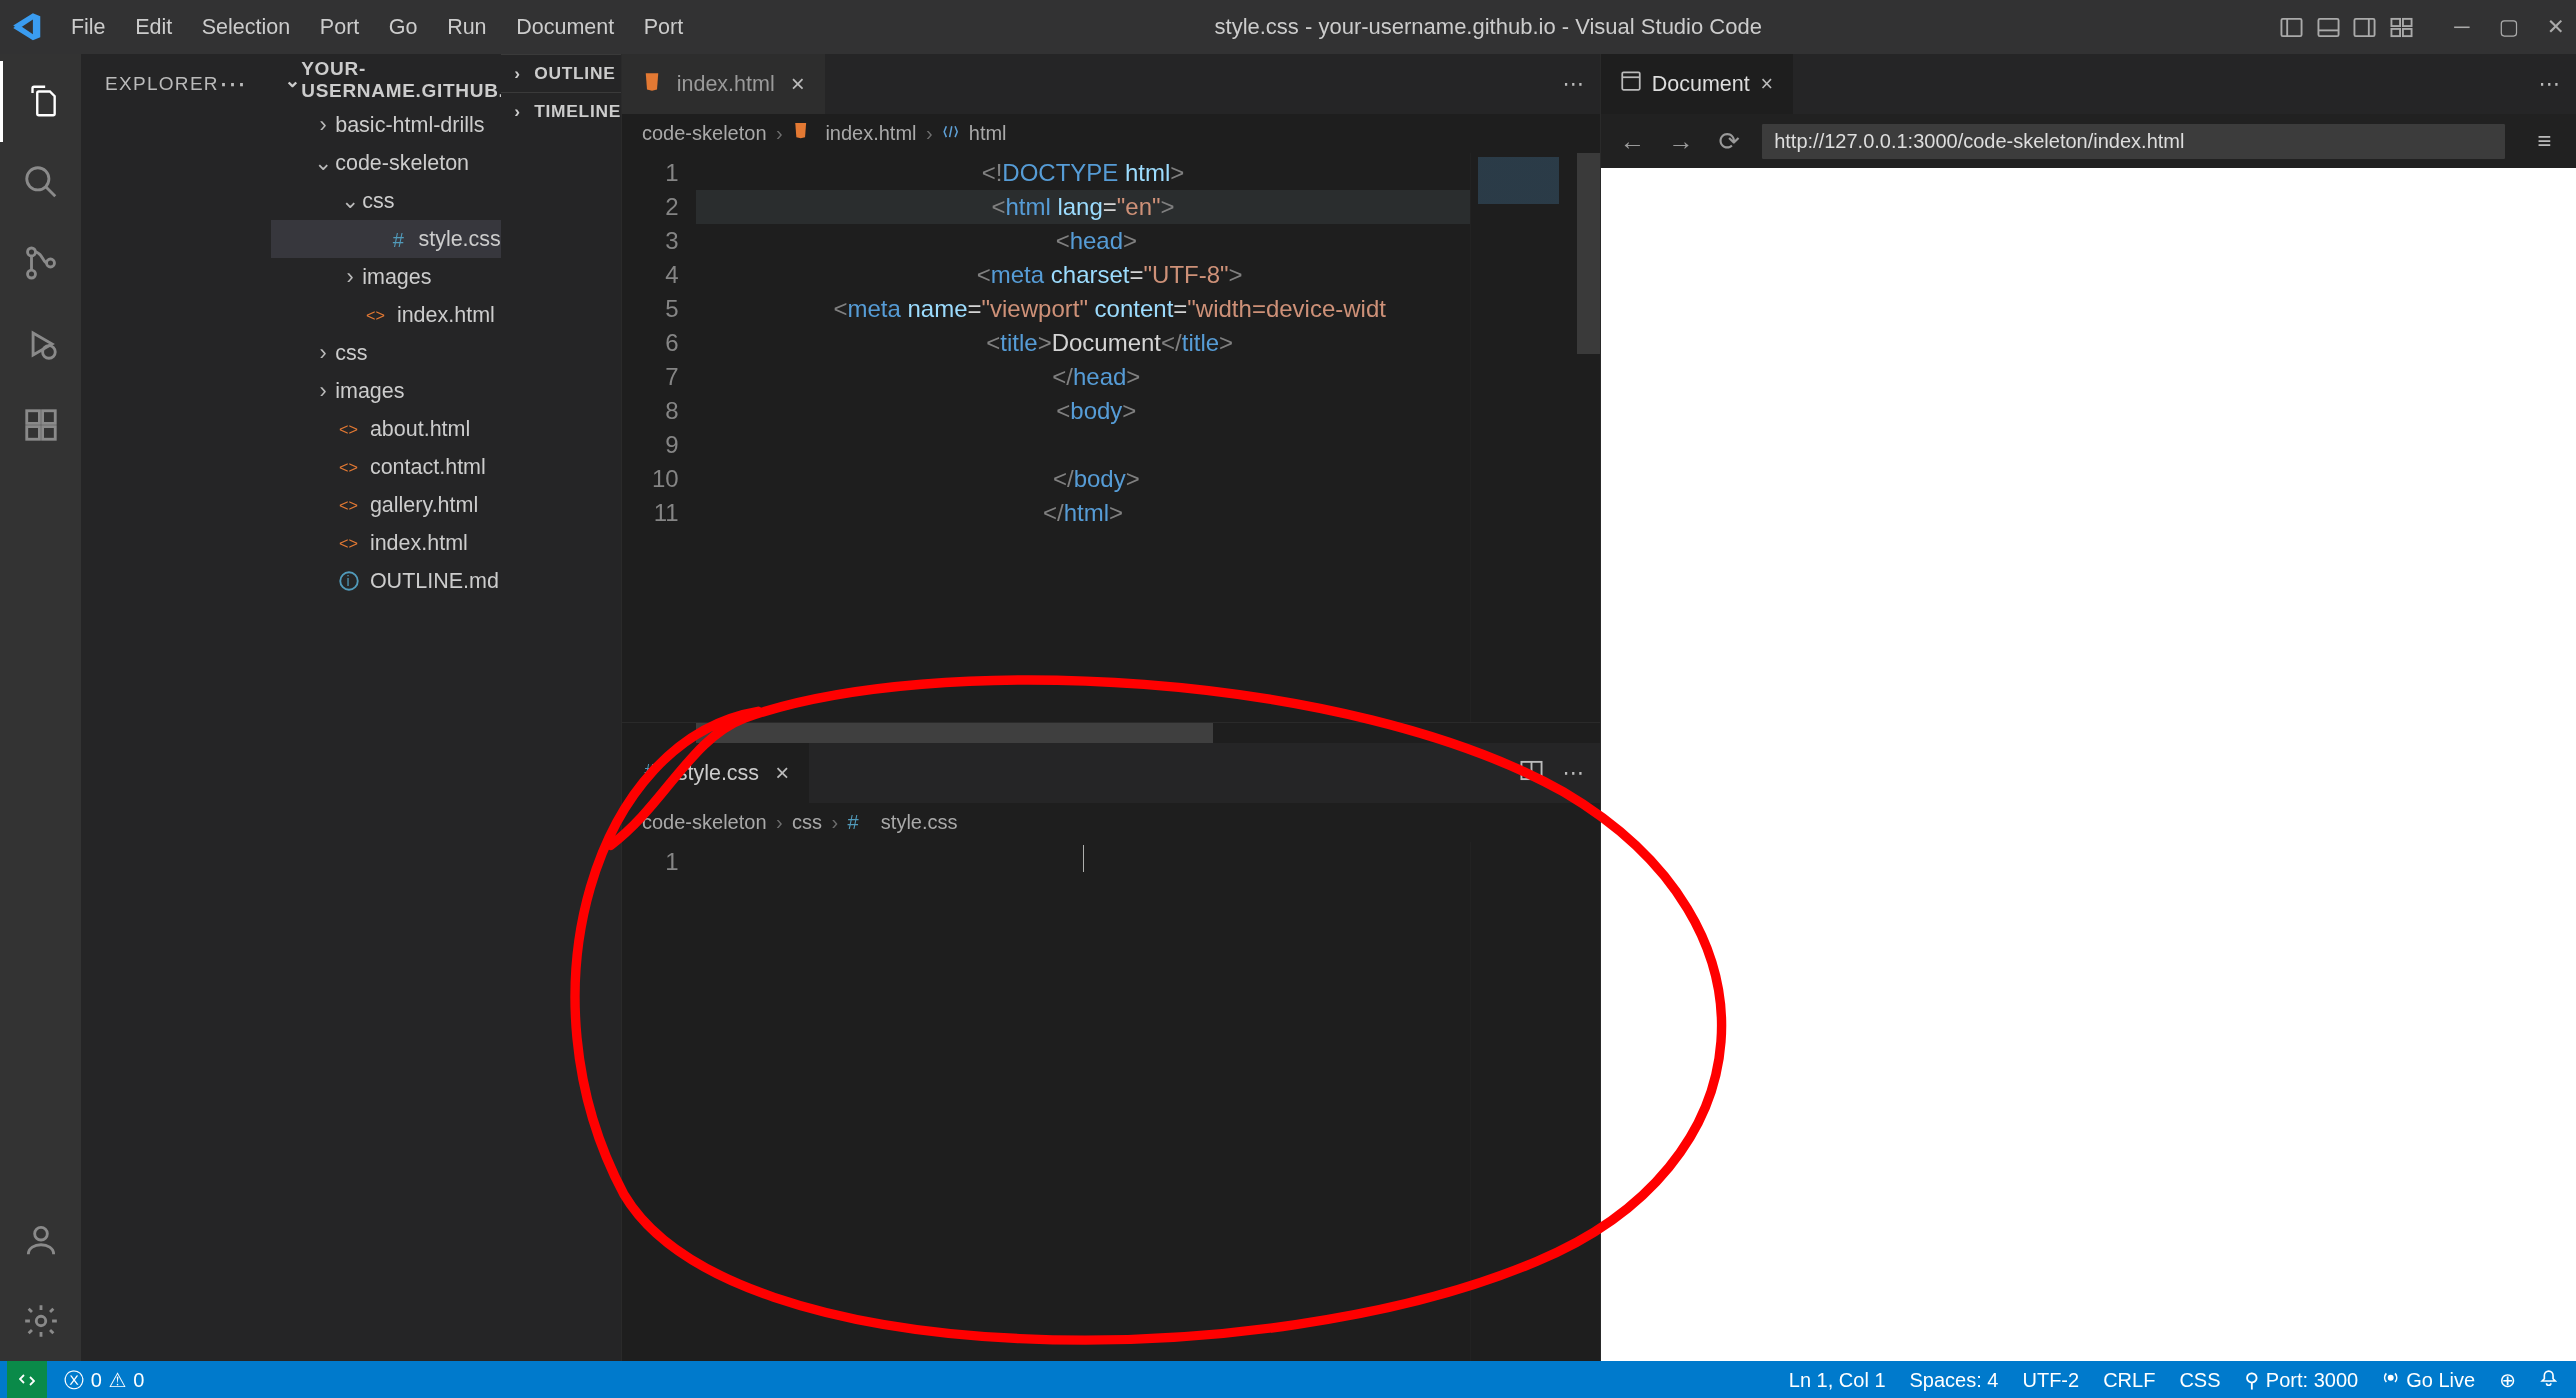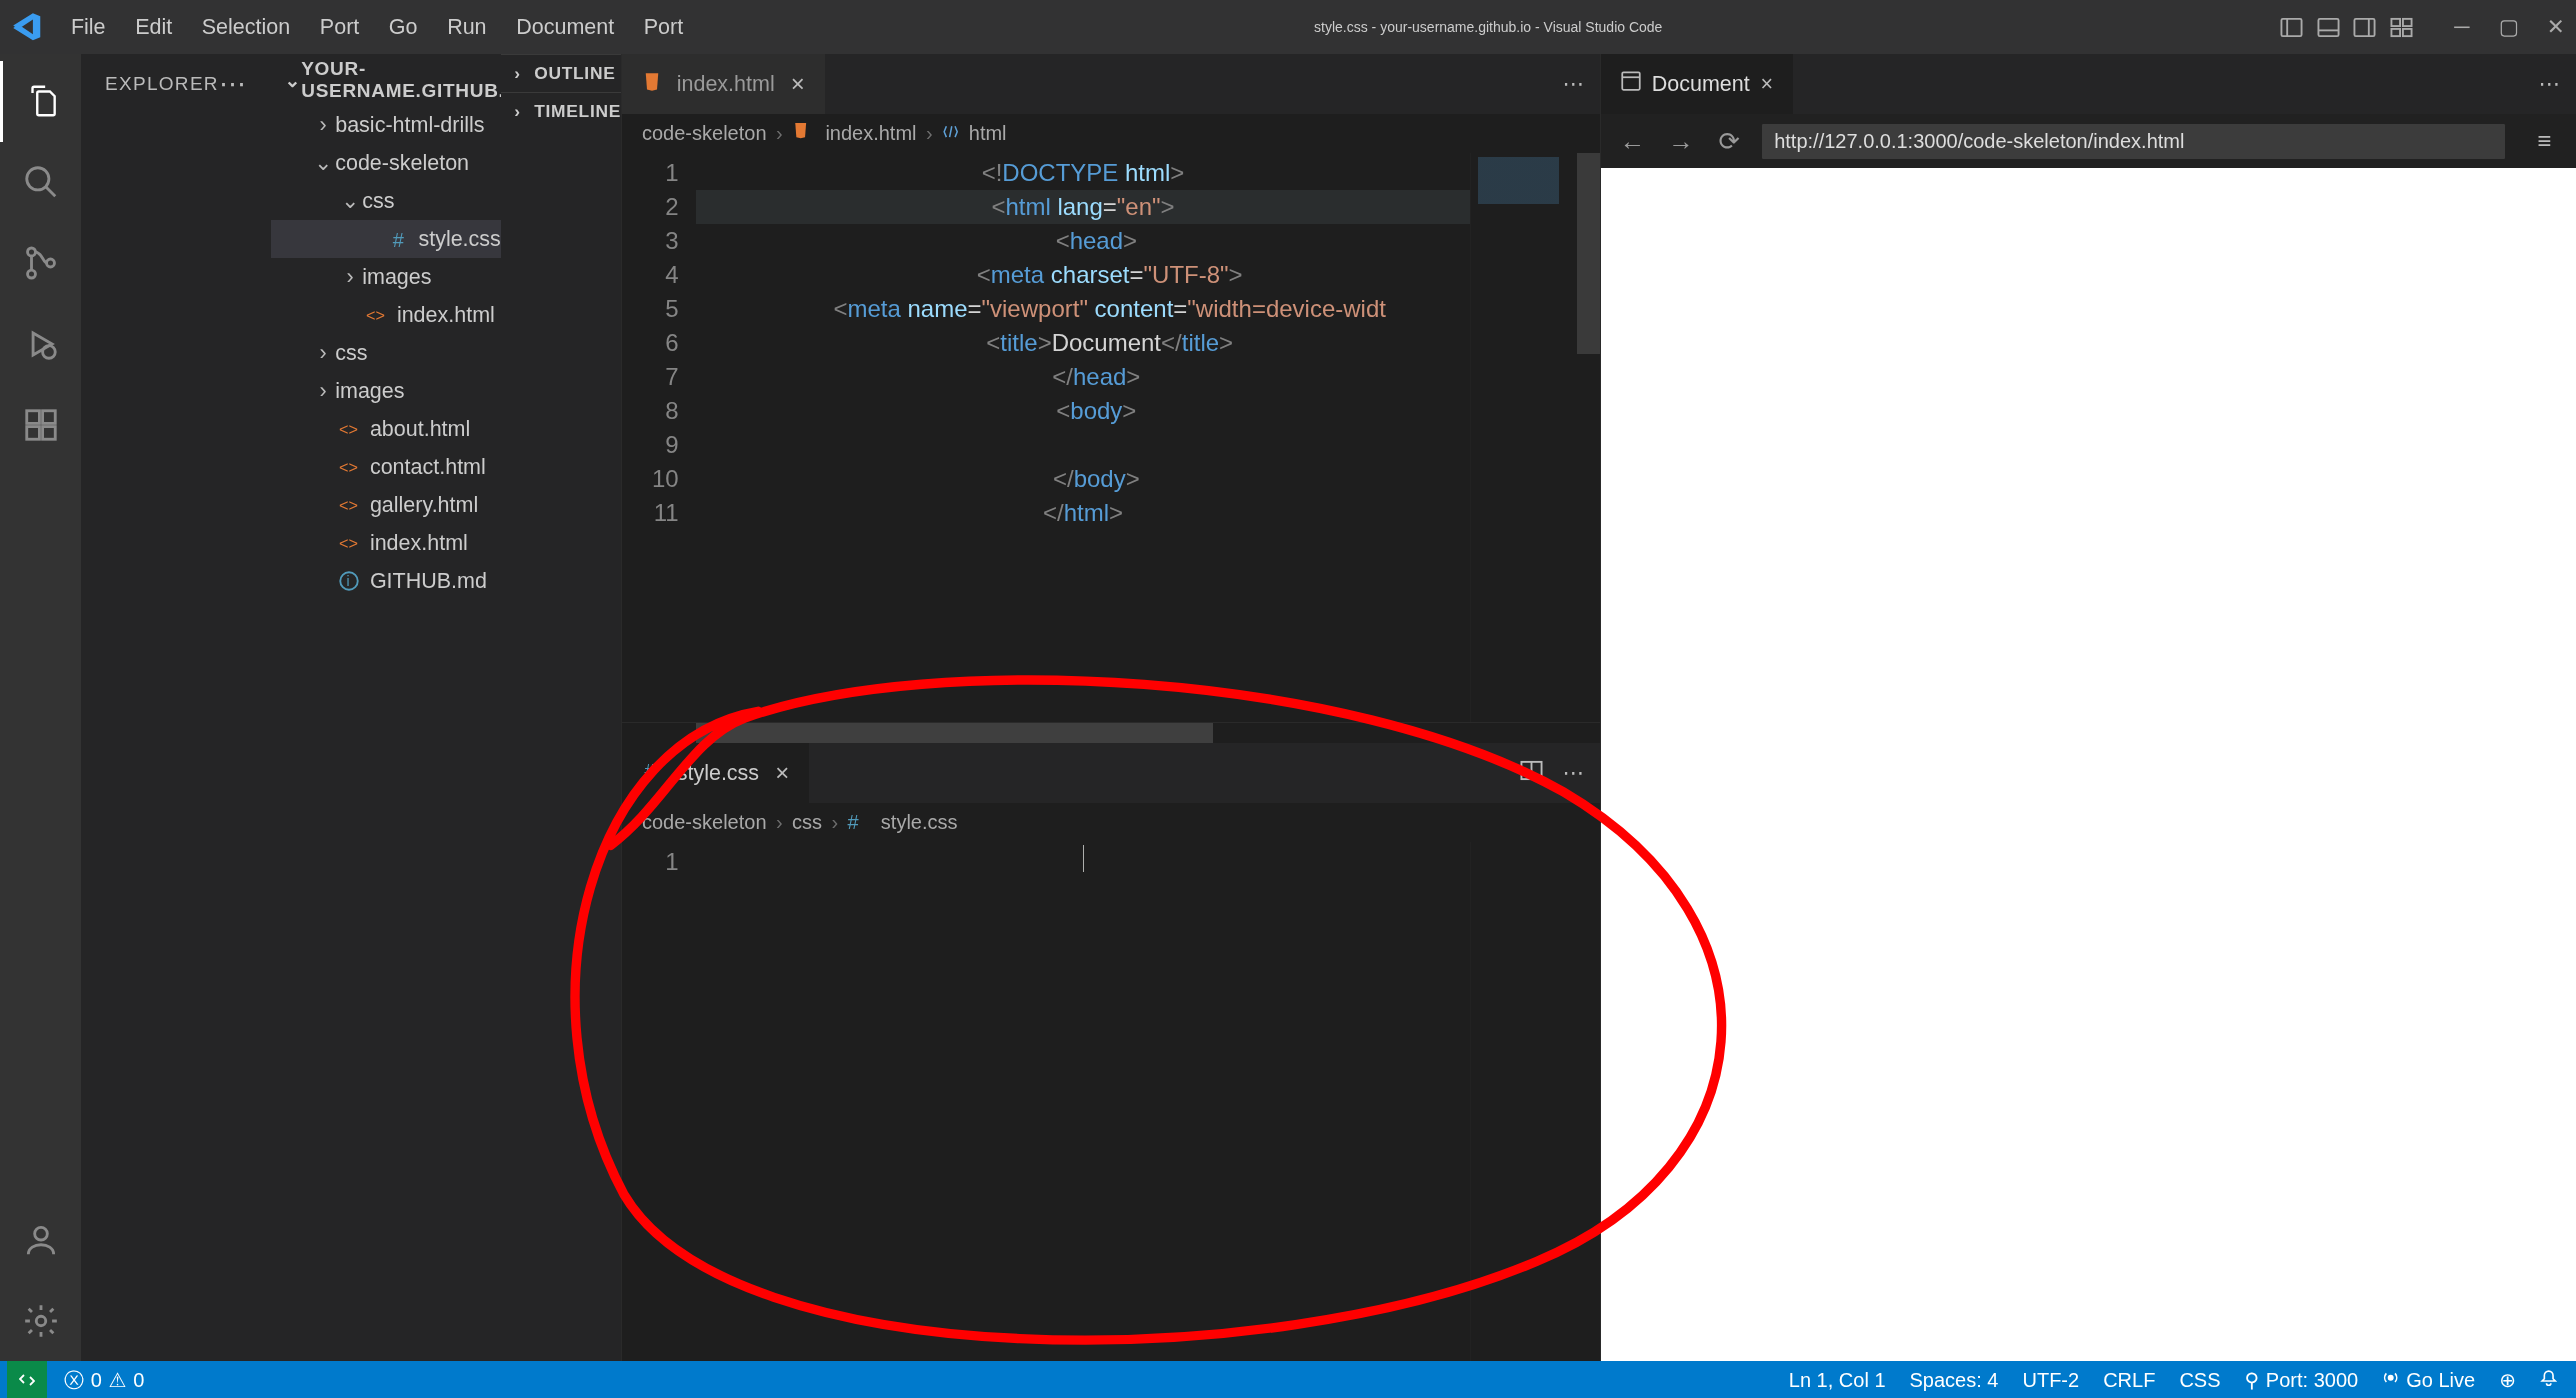--- a/index.html
+++ b/index.html
@@ -6,21 +6,21 @@
 body { width: 2576px; height: 1399px; background: #1e1e1e; color: #ccc; overflow: hidden; font-size: 21.5px; transform-origin: top left; }
 
 
 .app { width: 100%; height: 100%; display: flex; flex-direction: column; }
 
 
 .titlebar { height: 54px; background: #323233; display: flex; align-items: center; padding: 0 6.7px; color: #ccc; font-size: 21.5px; }
 .titlebar .logo { width: 40px; height: 40px; display:flex; align-items:center; justify-content:center; margin-right:9.4px;}
 .titlebar .menu { display: flex; gap: 0; }
 .titlebar .menu span { padding: 4px 14.8px; cursor: pointer; color:#ccc;}
-.titlebar .title { flex: 1; text-align: center; color: #ccc; font-size: 14px; }
+.titlebar .title { flex: 1; text-align: center; color: #ccc; font-size: 22px; }
 .titlebar .win-controls { display: flex; align-items: center; gap: 6.7px; }
 .titlebar .win-controls .layout-icons { display:flex; gap:9.4px; margin-right:27px;}
 .titlebar .win-controls .layout-icons span, .titlebar .win-controls .sys span { width:27px; height:27px; display:inline-flex; align-items:center; justify-content:center; color:#aaa; }
 .titlebar .win-controls .sys { display:flex; gap:20px; }
 
 
 .body { flex: 1; display: flex; min-height: 0; }
 
 
 .activitybar { width: 81px; background: #333333; display: flex; flex-direction: column; align-items: center; padding-top: 6.7px; }
@@ -317,21 +317,21 @@
               <span class="lbl">index.html</span>
             </div>
             <div class="item indent-1">
               <span class="twisty"></span>
               <span class="ico fico info">
                 <svg width="20" height="20" viewBox="0 0 16 16" style="font-size:32px">
                   <circle cx="8" cy="8" r="7" fill="none" stroke="#519aba" stroke-width="1.5"></circle>
                   <text x="6" y="12" font-size="11" fill="#519aba">i</text>
                 </svg>
               </span>
-              <span class="lbl">GITHUB.md</span>
+              <span class="lbl">OUTLINE.md</span>
             </div>
           </div>
       </div>
       <div class="sidebar-bottom">
         <div class="sect">
             <span class="twisty">›</span>
             <span>OUTLINE</span>
           </div>
         <div class="sect">
             <span class="twisty">›</span>

